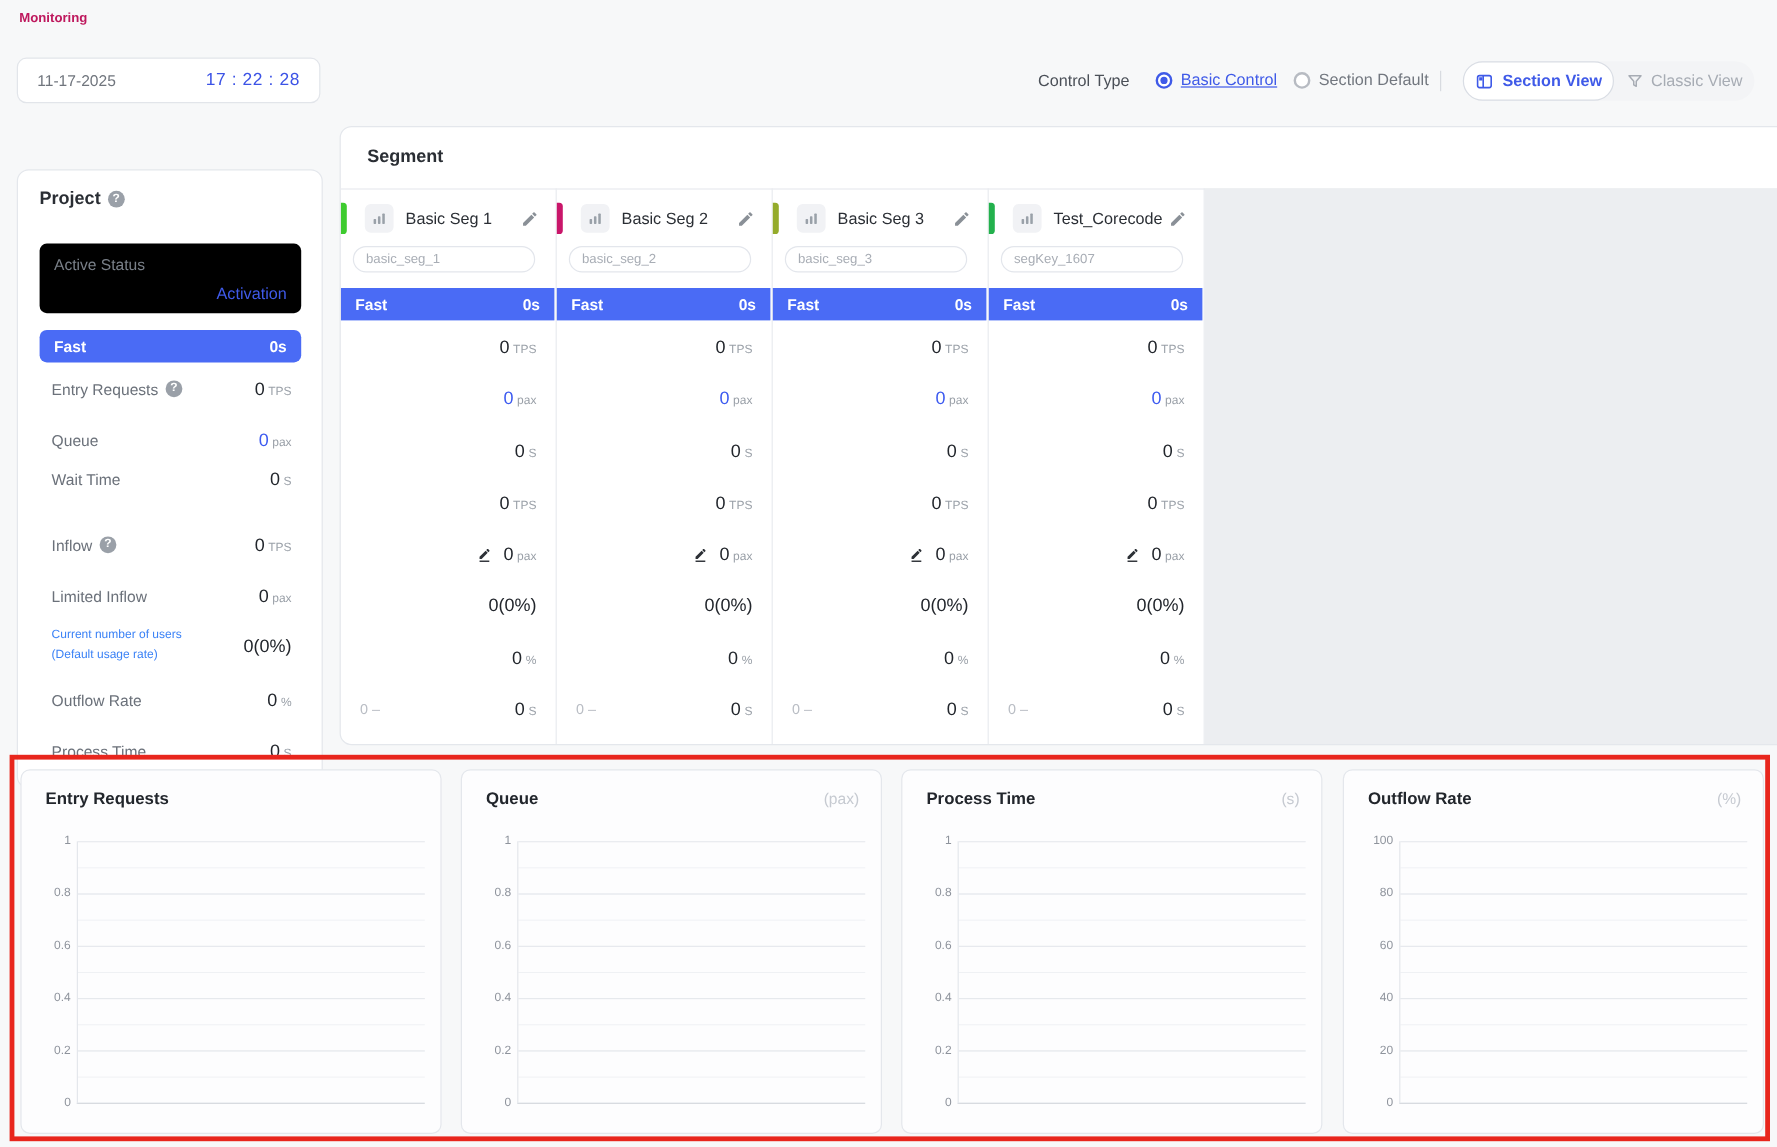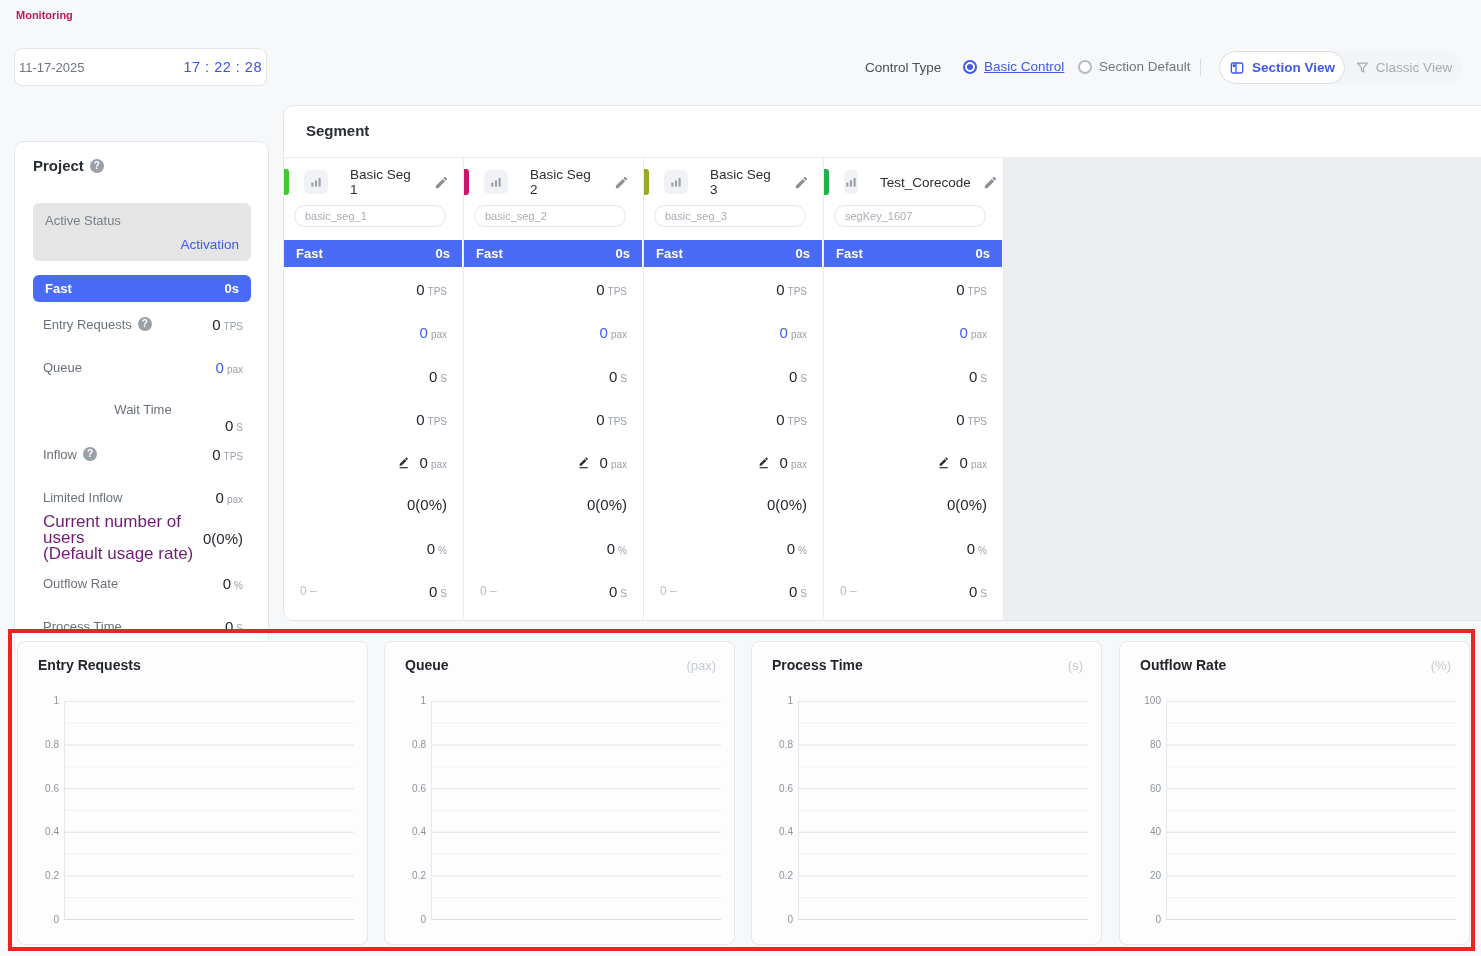--- a/index.html
+++ b/index.html
@@ -1,20 +1,20 @@
 <!DOCTYPE html>
 <html><head>
 <meta charset="utf-8">
 <style>
   html,body{margin:0;padding:0;background:#f7f8f9;font-family:"Liberation Sans",sans-serif;}
   .page{position:relative;width:1481px;height:956px;overflow:hidden;}
   
   .h1{position:absolute;left:16px;top:9px;font-size:11px;font-weight:700;color:#be185d;}
   .dt-box{position:absolute;left:14px;top:48px;width:253px;height:38px;background:#fff;border:1px solid #e2e5ea;
-    border-radius:8px;box-sizing:border-box;display:flex;align-items:center;justify-content:space-between;padding:0 4px;cursor:pointer;}
+    border-radius:8px;box-sizing:border-box;display:flex;align-items:center;justify-content:space-between;padding:0 16px;cursor:pointer;}
   .dt-date{font-size:13px;color:#70757d;}
   .dt-time{font-size:14.5px;color:#3c53e6;font-weight:500;letter-spacing:.5px;}
   .ct-label{position:absolute;left:865px;top:60px;font-size:13.5px;color:#4b5058;font-weight:500;}
   .radio-wrap{position:absolute;top:59px;display:flex;align-items:center;gap:7px;cursor:pointer;}
   .radio{width:14px;height:14px;border-radius:50%;box-sizing:border-box;background:#fff;}
   .radio.sel{border:2px solid #3f5ae8;position:relative;}
   .radio.sel::after{content:"";position:absolute;left:2px;top:2px;width:6px;height:6px;border-radius:50%;background:#3f5ae8;}
   .radio.unsel{border:2px solid #b7bbc2;}
   .rlabel-sel{font-size:13.5px;color:#3f5ae8;text-decoration:underline;}
   .rlabel-unsel{font-size:13.5px;color:#72777f;}
@@ -25,40 +25,40 @@
   .vt-inactive{flex:1;display:flex;align-items:center;justify-content:center;gap:6px;font-size:13.5px;color:#a7acb4;cursor:pointer;}
   
   .panel{position:absolute;background:#fff;border:1px solid #e4e7ec;border-radius:10px;box-sizing:border-box;overflow:hidden;}
   .proj-panel{left:14px;top:105px;width:255px;height:516px;margin-top:36px;}
   .seg-panel{left:283px;top:105px;width:1288px;height:516px;}
   .panel-title{font-size:15px;font-weight:600;color:#2a2e34;}
   .proj-title{position:absolute;left:18px;top:15px;display:flex;align-items:center;}
   .help{display:inline-block;width:14px;height:14px;border-radius:50%;background:#9aa0a8;color:#fff;font-size:10px;font-weight:700;
     line-height:14px;text-align:center;margin-left:6px;cursor:pointer;}
   .help::before{content:"?";}
-  .active-box{position:absolute;left:18px;right:17px;top:61px;height:58px;background:#e5e5e5;border-radius:6px;}
+  .active-box{position:absolute;left:18px;right:17px;top:61px;height:58px;background:#000000;border-radius:6px;}
   .active-label{position:absolute;left:12px;top:10px;font-size:13px;color:#7a8089;}
   .active-val{position:absolute;right:12px;bottom:9px;font-size:13.5px;color:#3f5ae8;cursor:pointer;}
   .fast-pill{position:absolute;left:18px;right:17px;top:133px;height:27px;background:#4a6bf5;border-radius:6px;color:#fff;
     display:flex;align-items:center;justify-content:space-between;padding:0 12px;box-sizing:border-box;font-size:13px;font-weight:600;cursor:pointer;}
   .prow{position:absolute;left:28px;right:25px;height:24px;display:flex;align-items:center;}
   .plabel{font-size:13px;color:#6b717a;display:flex;align-items:center;}
   .pval{margin-left:auto;display:flex;align-items:baseline;gap:3px;}
   .pval b{font-size:15px;font-weight:500;color:#22262c;}
   .pval b.v-blue{color:#3d5bf0;}
   .u{font-size:10px;color:#9aa0a8;}
-  .two-line{font-size:17px;color:#701a75;line-height:16px;}
+  .two-line{font-size:10px;color:#3b82f6;line-height:16px;}
   
   .seg-head{position:absolute;left:0;right:0;top:0;height:51px;border-bottom:1px solid #e8eaee;}
   .seg-title{position:absolute;left:22px;top:16px;}
   .burger{position:absolute;right:26px;top:18px;cursor:pointer;}
   .seg-filler{position:absolute;left:720px;right:0;top:51px;bottom:0;background:#eceef1;}
   .col{position:absolute;top:51px;bottom:0;width:180px;border-right:1px solid #e9ebef;box-sizing:border-box;}
   .cbar{position:absolute;left:0;top:12px;width:5px;height:26px;border-radius:0 3px 3px 0;}
-  .chead{position:absolute;left:20px;right:14px;top:13px;height:24px;display:flex;align-items:center;gap:12px;}
+  .chead{position:absolute;left:20px;right:14px;top:13px;height:24px;display:flex;align-items:center;}
   .chart-ic{width:24px;height:24px;border-radius:5px;background:#f1f2f5;display:flex;align-items:center;justify-content:center;}
   .cname{margin-left:10px;font-size:13.5px;font-weight:500;color:#2a2e34;}
   .edit-ic{margin-left:auto;cursor:pointer;display:flex;}
   .ckey{position:absolute;left:10px;top:48px;width:152px;height:22px;border:1px solid #e3e6ec;border-radius:11px;background:#fff;
     padding:0 10px;font-size:11px;color:#a8adb5;font-family:"Liberation Sans",sans-serif;box-sizing:border-box;outline:none;}
   .cfast{position:absolute;left:0;right:1px;top:83px;height:27px;background:#4a6bf5;color:#fff;display:flex;align-items:center;
     justify-content:space-between;padding:0 12px;box-sizing:border-box;font-size:13px;font-weight:600;cursor:pointer;}
   .crow{position:absolute;left:16px;right:16px;height:24px;display:flex;align-items:center;justify-content:flex-end;gap:3px;}
   .crow b{font-size:15px;font-weight:500;color:#22262c;}
   .crow b.v-blue{color:#3d5bf0;}
@@ -152,21 +152,21 @@
           <span class="u">TPS</span>
         </span>
     </div>
     <div class="prow" style="top:213px;">
       <span class="plabel">Queue</span>
       <span class="pval">
           <b class="v-blue">0</b>
           <span class="u">pax</span>
         </span>
     </div>
-    <div class="prow" style="top:260px;flex-direction:column;">
+    <div class="prow" style="top:245px;">
       <span class="plabel">Wait Time</span>
       <span class="pval">
           <b>0</b>
           <span class="u">S</span>
         </span>
     </div>
     <div class="prow" style="top:300px;">
       <span class="plabel">Inflow</span>
       <span class="help"></span>
       <span class="pval">

